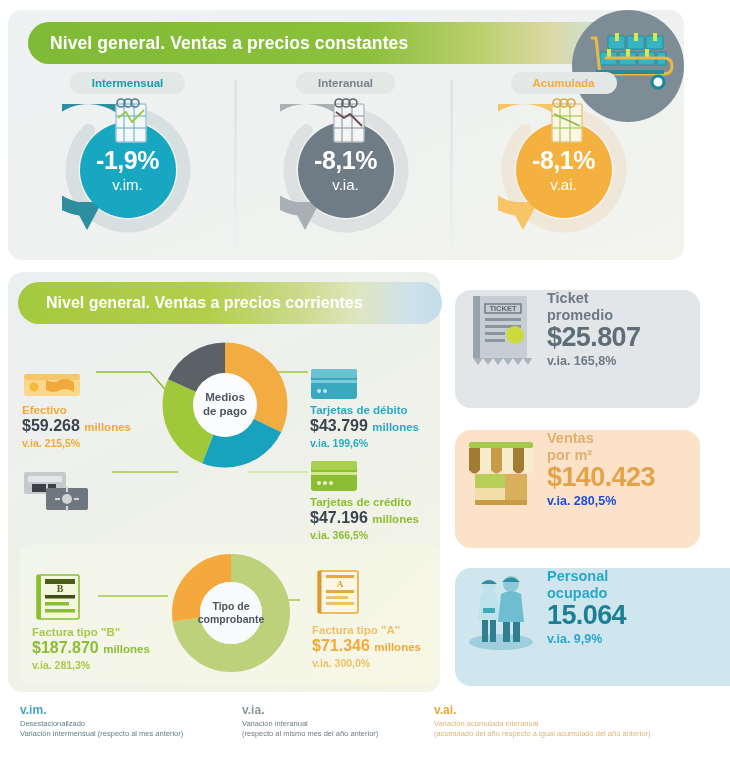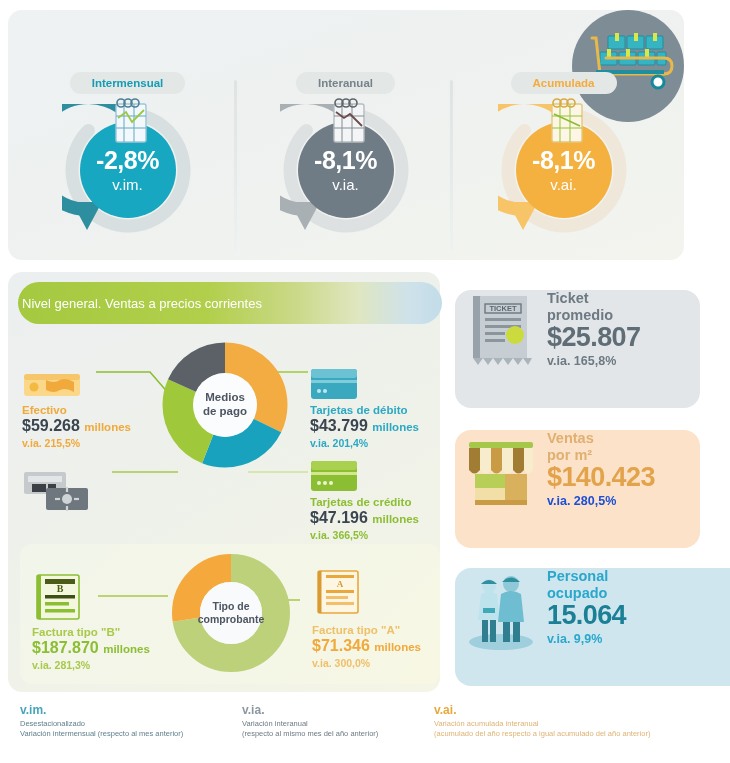--- a/index.html
+++ b/index.html
@@ -68,21 +68,21 @@
     width: 432px; height: 420px;
     background: linear-gradient(150deg,#eceff0 0%,#eef1ea 45%,#f4f5e6 100%);
     border-radius: 14px;
   }
   .title-bar2 {
     position: absolute; left: 10px; top: 10px;
     width: 424px; height: 42px; border-radius: 21px;
     background: linear-gradient(90deg,#a4c93f 0%,#b2cf4c 45%,#cbd98a 66%,#dfe6c0 80%,#cfe2ea 92%,#c2dce9 100%);
     display: flex; align-items: center;
   }
-  .title-bar2 span { color: #fff; font-size: 13px; font-weight: normal; padding-left: 4px; }
+  .title-bar2 span { color: #fff; font-size: 16px; font-weight: bold; padding-left: 28px; }
 
   .donut-area { position: absolute; left: 0; top: 60px; width: 432px; height: 200px; }
   .donut1 { position: absolute; left: 152px; top: 8px; }
   .subpanel {
     position: absolute; left: 12px; top: 272px; width: 420px; height: 140px;
     background: linear-gradient(135deg,#f2f5ea 0%,#f4f6e7 60%,#f7f7e3 100%);
     border-radius: 12px;
   }
   .donut2 { position: absolute; left: 148px; top: 6px; }
 
@@ -129,20 +129,23 @@
   .f1 { left: 20px; } .f1 .abbr, .f1 .d1, .f1 .d2 { color: #46a5bb; }
   .f1 .d1, .f1 .d2 { color: #5f7f8c; }
   .f2 { left: 242px; } .f2 .abbr { color: #8b98a0; } .f2 .d1, .f2 .d2 { color: #6d7b84; }
   .f3 { left: 434px; } .f3 .abbr { color: #e8a83c; } .f3 .d1, .f3 .d2 { color: #dfb375; }
 </style>
 </head>
 <body>
 
 <div class="panel-top">
 
+  <div class="title-bar">
+    <span>Nivel general. Ventas a precios constantes</span>
+  </div>
 
   <div class="cart-circle">
     <svg width="112" height="112" viewBox="0 0 112 112">
       <g transform="translate(14,20)">
 
         <g fill="#36b4c4" stroke="#1f8fa0" stroke-width="1">
           <rect x="22" y="6" width="17" height="13" rx="1"></rect>
           <rect x="41" y="6" width="17" height="13" rx="1"></rect>
           <rect x="60" y="6" width="17" height="13" rx="1"></rect>
           <rect x="14" y="22" width="17" height="13" rx="1"></rect>
@@ -173,21 +176,21 @@
 
   <div class="metric" style="left:12px">
     <div class="pill teal">Intermensual</div>
     <div class="gauge-wrap">
       <svg width="132" height="132" viewBox="0 0 132 132">
         <path d="M66 10 a56 56 0 1 1 -39.6 16.4" fill="none" stroke="#d8dfe0" stroke-width="13" stroke-linecap="round"></path>
         <path d="M66 10 a56 56 0 1 0 -39.6 95.6" fill="none" stroke="#2c8e9e" stroke-width="13"></path>
         <polygon points="10,98 40,98 25,126" fill="#2c8e9e"></polygon>
       </svg>
       <div class="gauge-center" style="background:#18a7c0">
-        <div class="big">-2,8%</div>
+        <div class="big">-1,9%</div>
         <div class="small">v.im.</div>
       </div>
       <div class="doc-icon">
         <svg width="46" height="52" viewBox="0 0 46 52">
           <rect x="8" y="8" width="30" height="38" rx="2" fill="#f2f8fb" stroke="#9fc6d8" stroke-width="1.4"></rect>
           <g stroke="#6fb0c9" stroke-width="1.1">
               <path d="M16 8 V46"></path>
               <path d="M26 8 V46"></path>
               <path d="M8 20 H38"></path>
               <path d="M8 32 H38"></path>
@@ -335,21 +338,21 @@
         <svg width="48" height="32" viewBox="0 0 48 32">
           <rect x="1" y="1" width="46" height="30" rx="3" fill="#3aa9c0"></rect>
           <rect x="1" y="1" width="46" height="9" rx="3" fill="#6bc2d2"></rect>
           <rect x="1" y="12" width="46" height="3" fill="#7fcddb"></rect>
           <circle cx="9" cy="23" r="2" fill="#bfe7ef"></circle>
           <circle cx="15" cy="23" r="2" fill="#bfe7ef"></circle>
         </svg>
       </div>
       <div class="name c-teal">Tarjetas de débito</div>
       <div class="amt"><span>$43.799</span> <span class="unit c-teal">millones</span></div>
-      <div class="via c-teal">v.ia. 201,4%</div>
+      <div class="via c-teal">v.ia. 199,6%</div>
     </div>
 
     <div class="lbl" style="left:302px; top:128px">
       <div>
         <svg width="48" height="32" viewBox="0 0 48 32">
           <rect x="1" y="1" width="46" height="30" rx="3" fill="#8cbe33"></rect>
           <rect x="1" y="1" width="46" height="9" rx="3" fill="#a9d14f"></rect>
           <rect x="1" y="12" width="46" height="3" fill="#d3e78f"></rect>
           <circle cx="9" cy="23" r="2" fill="#eaf5cd"></circle>
           <circle cx="15" cy="23" r="2" fill="#eaf5cd"></circle>

